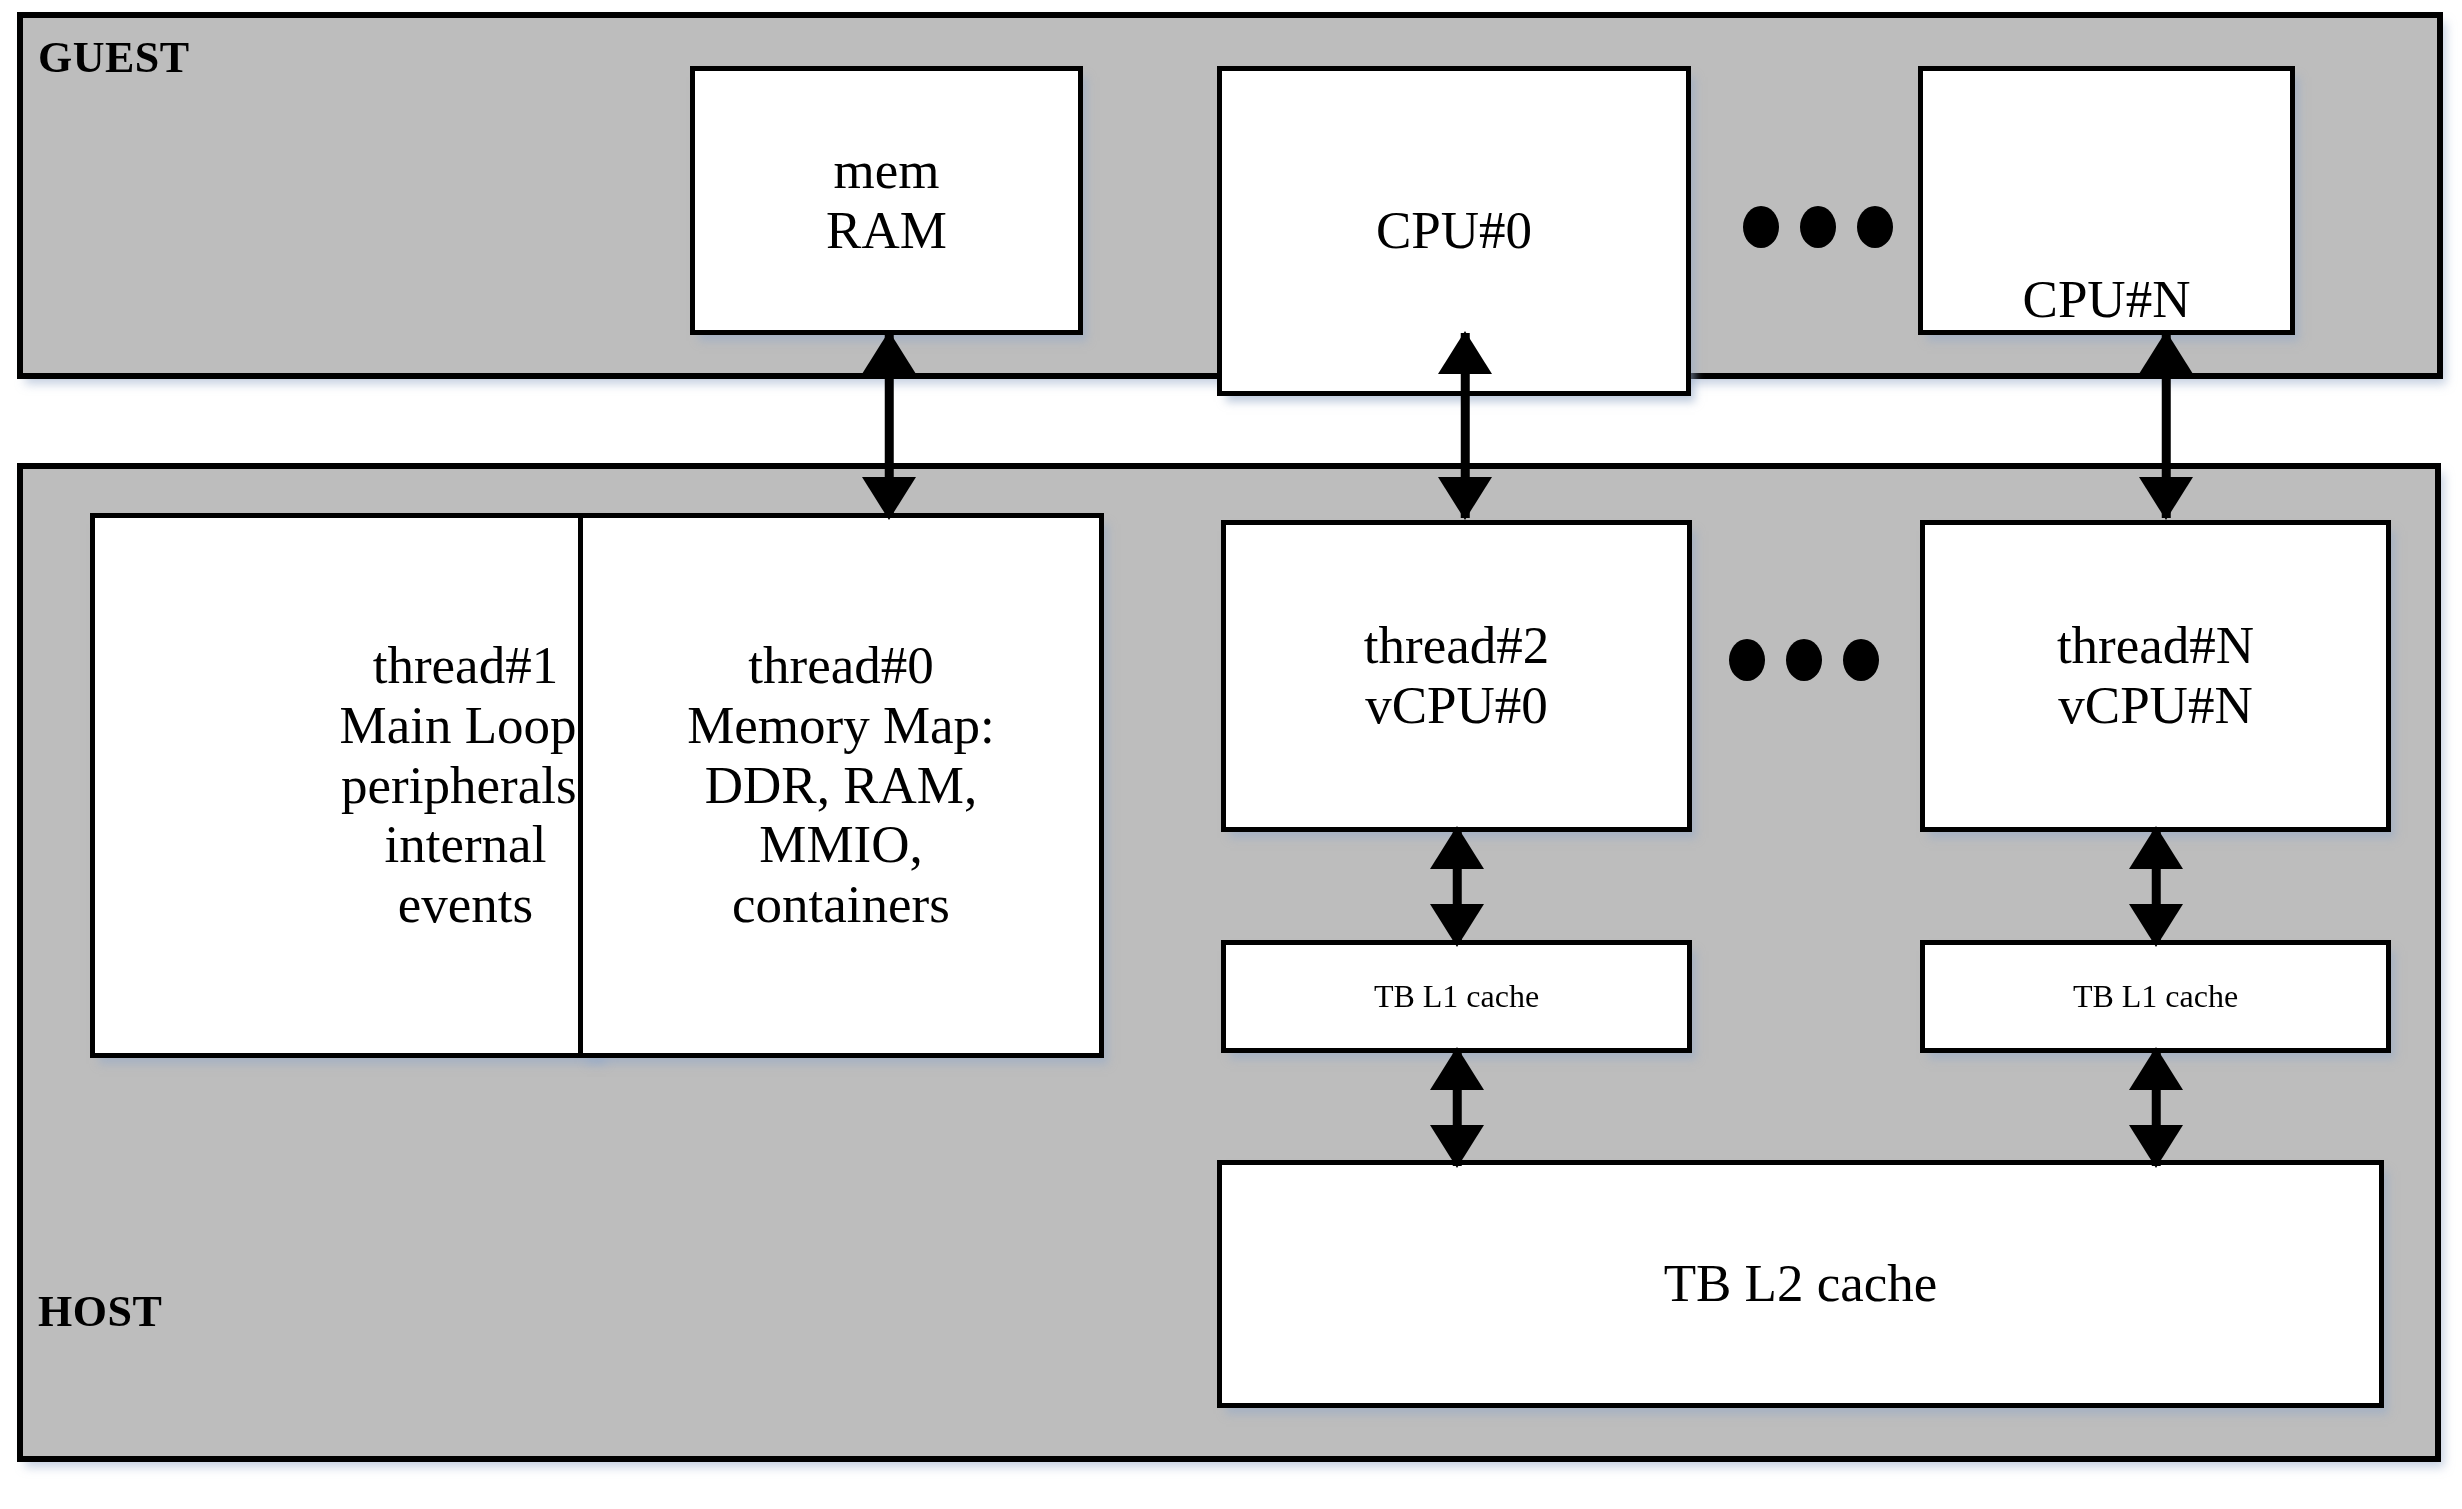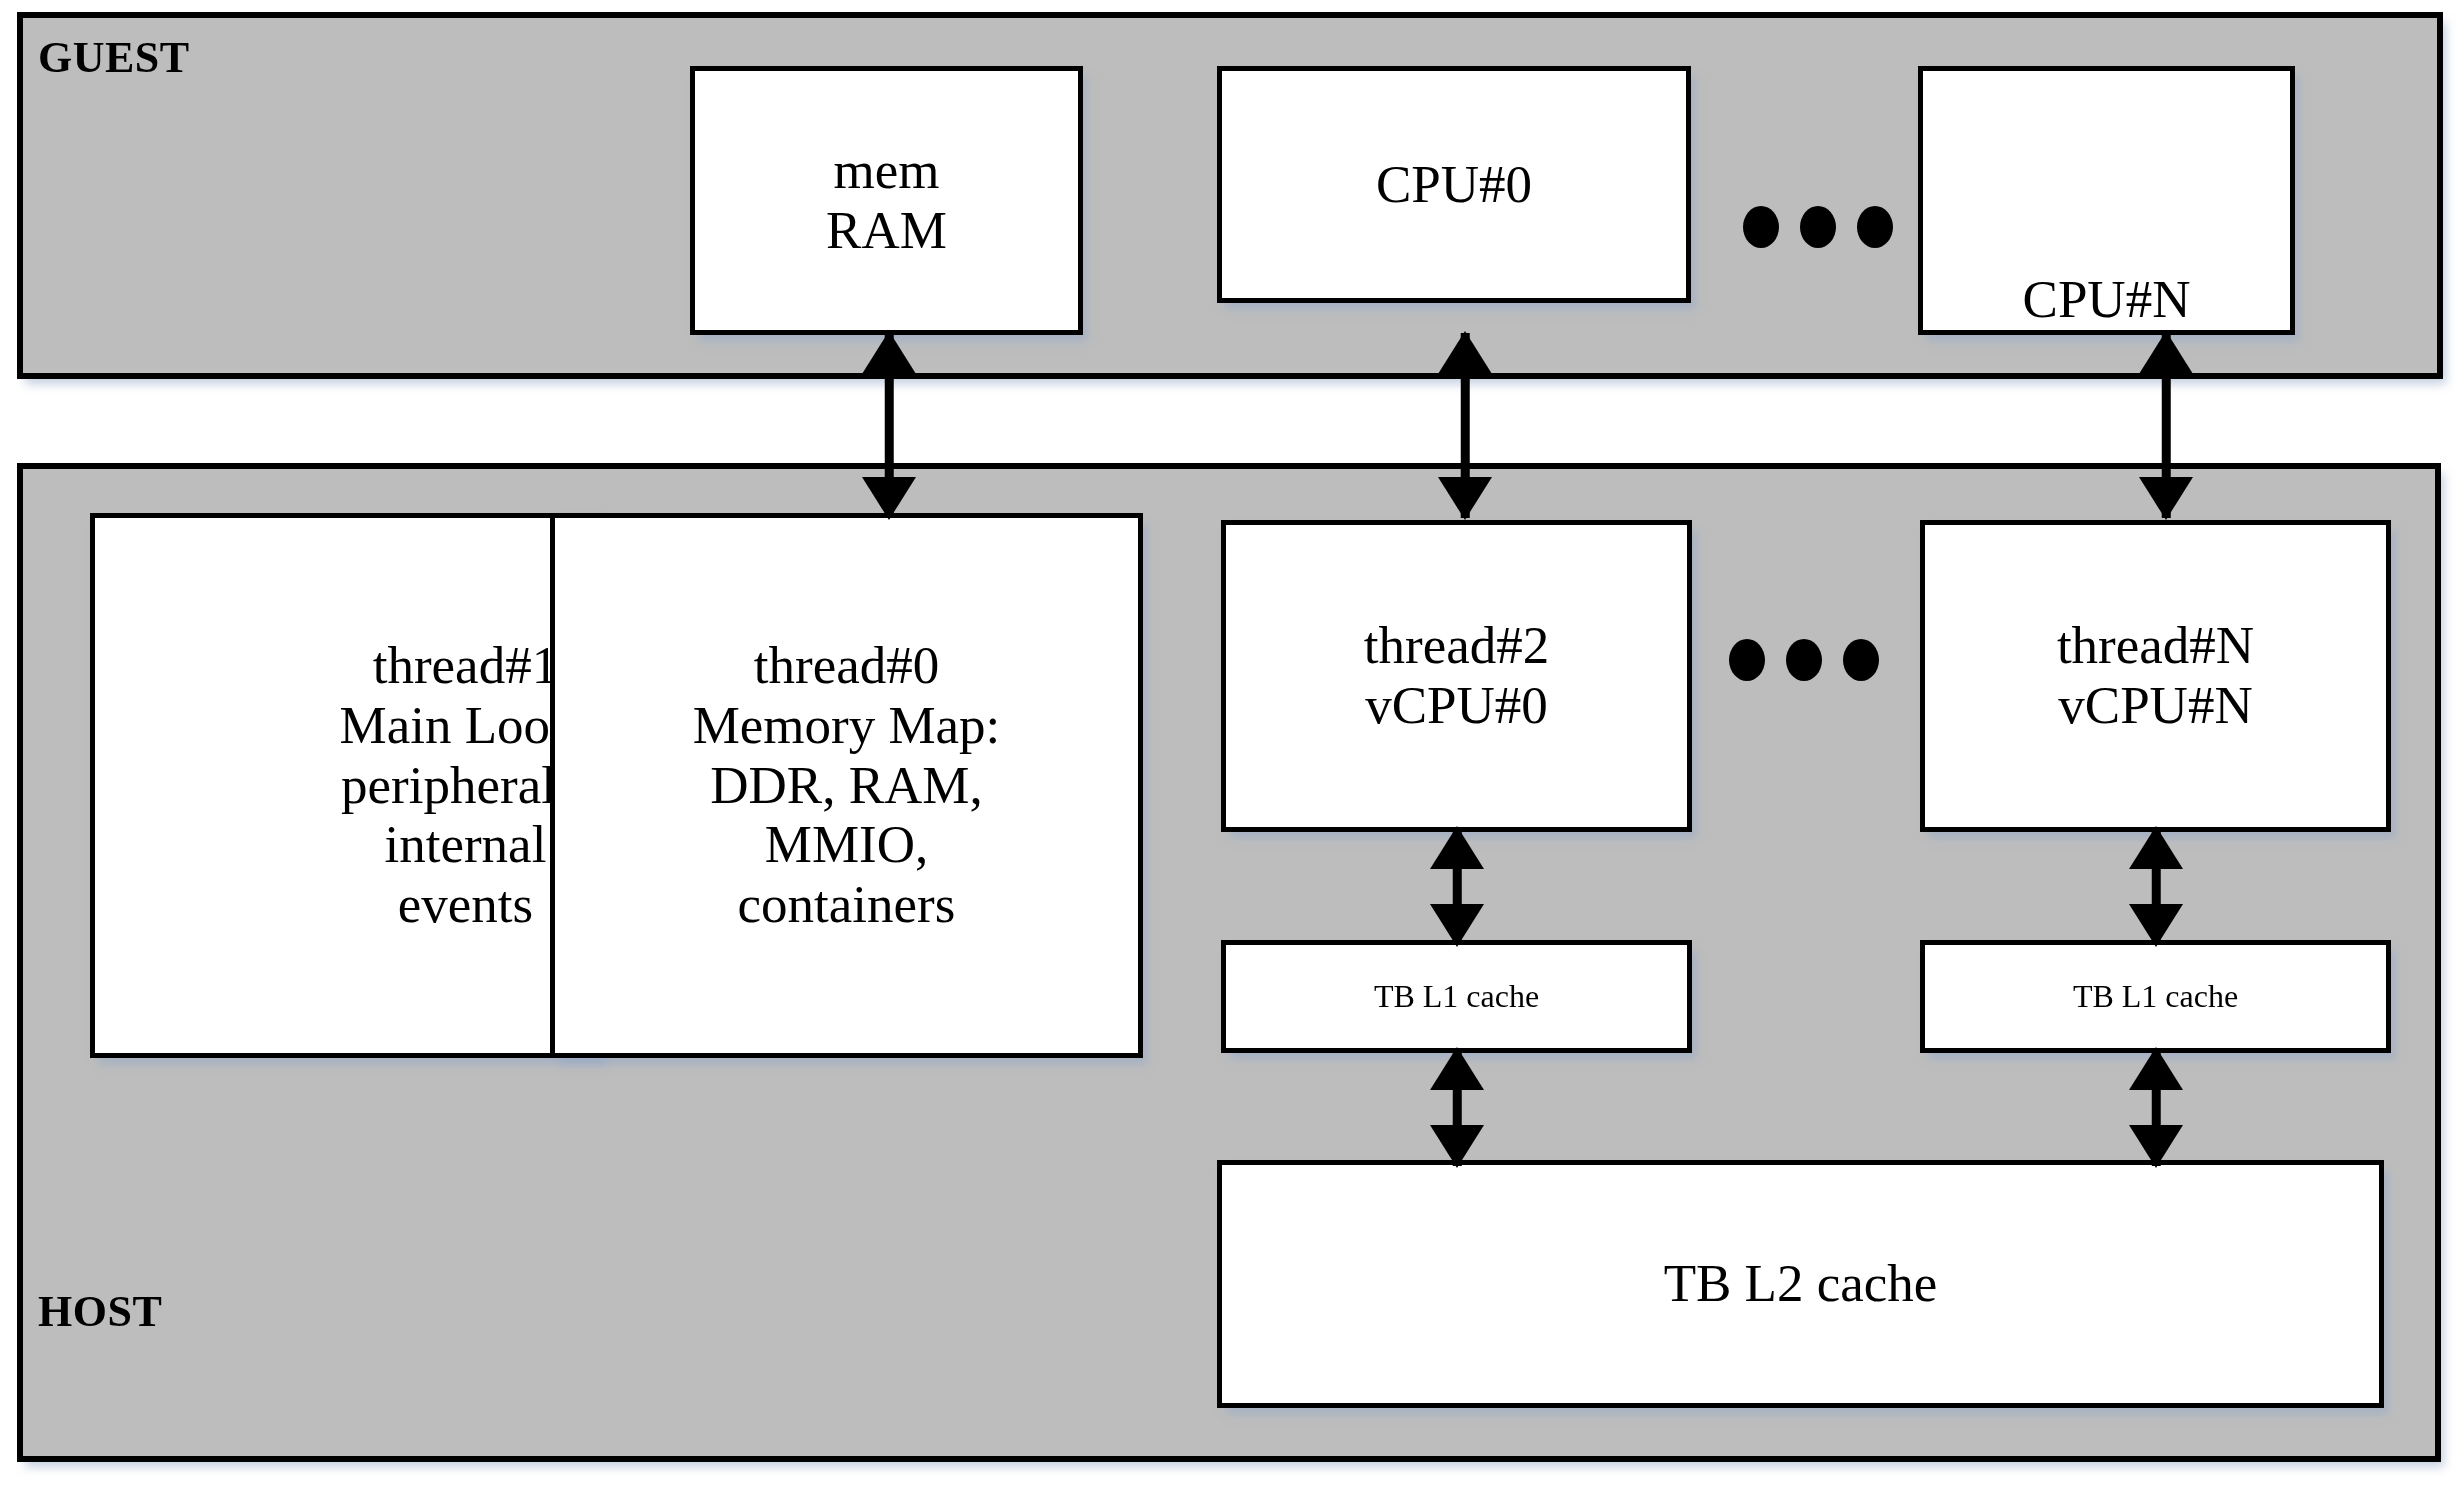--- a/index.html
+++ b/index.html
@@ -49,26 +49,26 @@
     line-height:1.13;
     color:#000;
     padding:0 5.7px;
     white-space:pre-line;
     font-family:"Liberation Serif","DejaVu Serif",serif;
   }
   .node.small .txt{font-size:32px;}
 
   
   #box-mem     {left:690px;  top:66px;  width:393px;  height:269px;}
-  #box-cpu0    {left:1217px; top:66px;  width:474px;  height:237px;}
+  #box-cpu0    {left:1217px; top:66px;  width:474px;  height:330px;}
   #box-cpun    {left:1918px; top:66px;  width:377px;  height:269px;align-items:flex-end;}
 
   
   #box-thread1 {left:90px;   top:513px; width:512px;  height:545px;justify-content:flex-end;}
-  #box-thread0 {left:550px;  top:513px; width:593px;  height:545px;}
+  #box-thread0 {left:578px;  top:513px; width:526px;  height:545px;}
   #box-thread2 {left:1221px; top:520px; width:471px;  height:312px;}
   #box-threadn {left:1920px; top:520px; width:471px;  height:312px;}
   #box-l1a     {left:1221px; top:940px; width:471px;  height:113px;}
   #box-l1b     {left:1920px; top:940px; width:471px;  height:113px;}
   #box-l2      {left:1217px; top:1160px;width:1167px; height:248px;}
 
   
   .dots{position:absolute;display:flex;gap:21px;align-items:center;}
   .dots i{display:block;width:36px;height:42px;border-radius:50%;background:#000;}
   #dots-guest{left:1743px; top:206px;}

